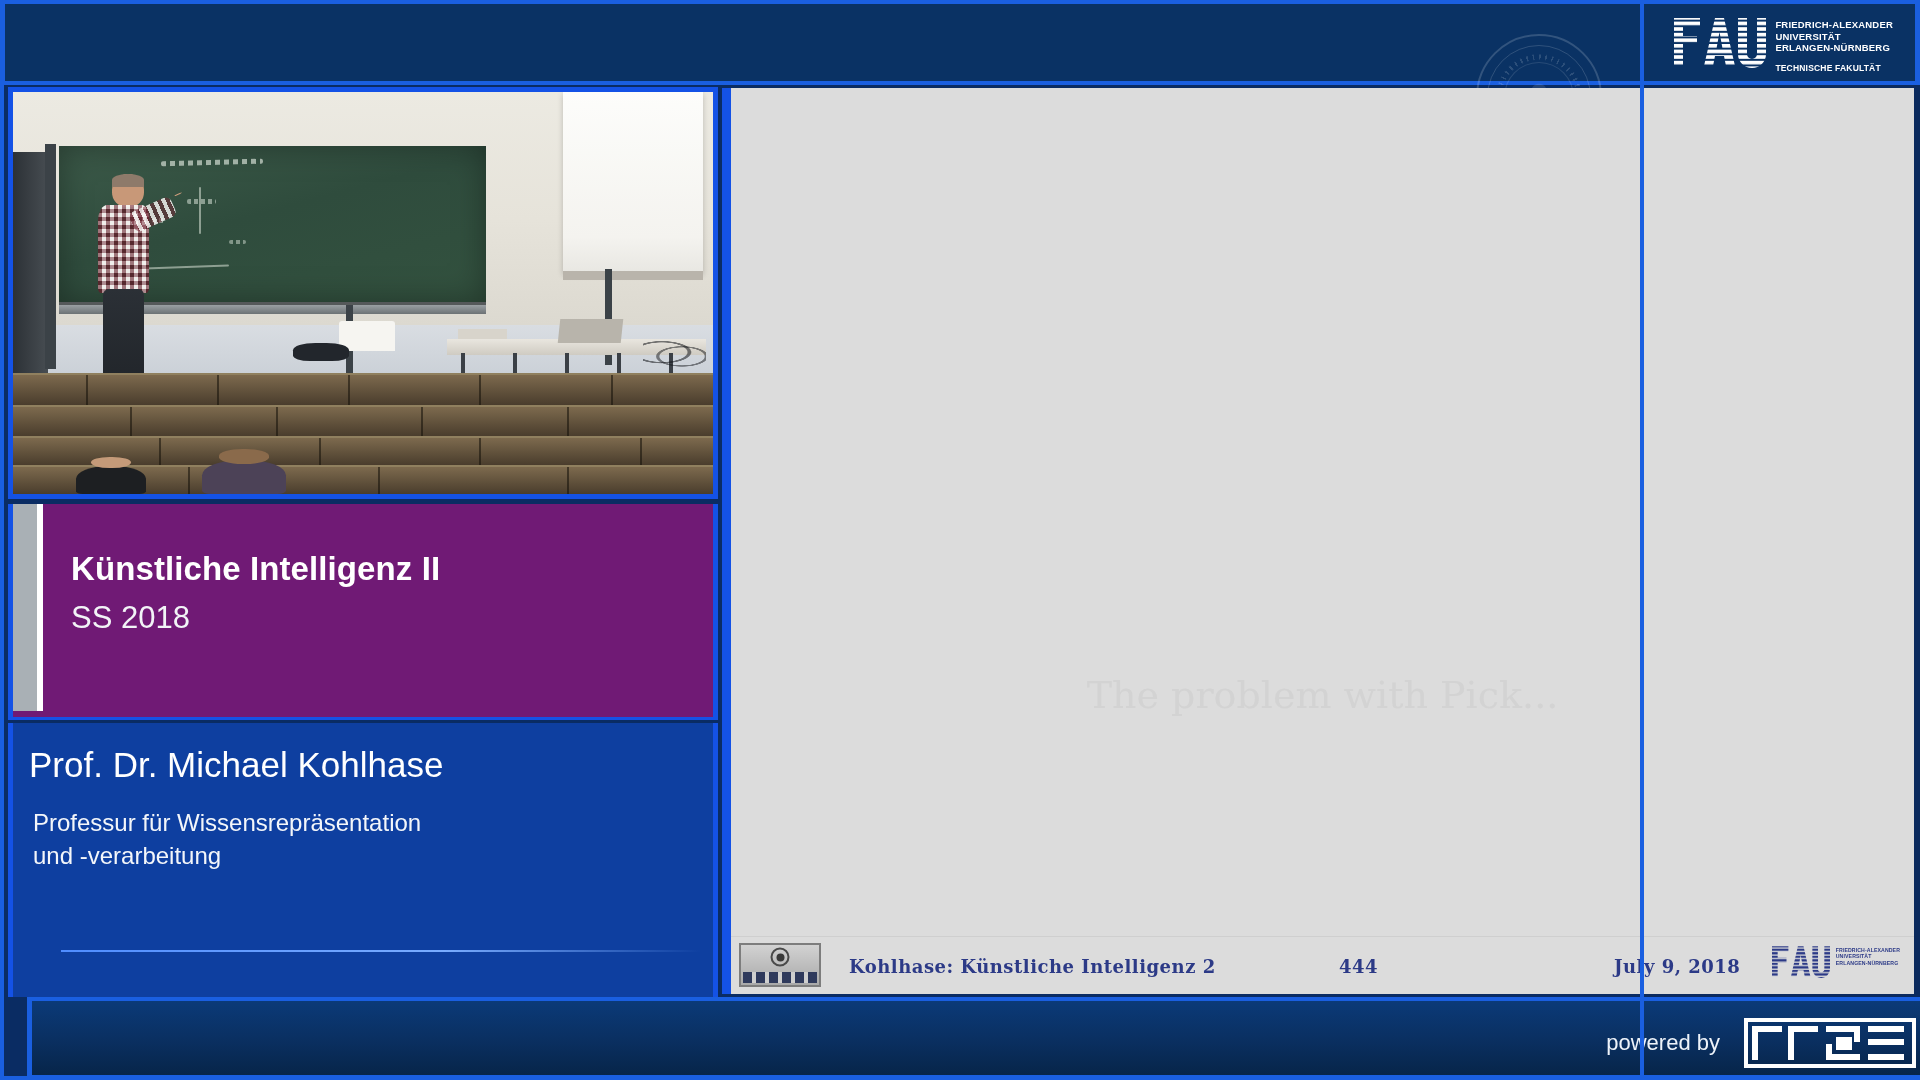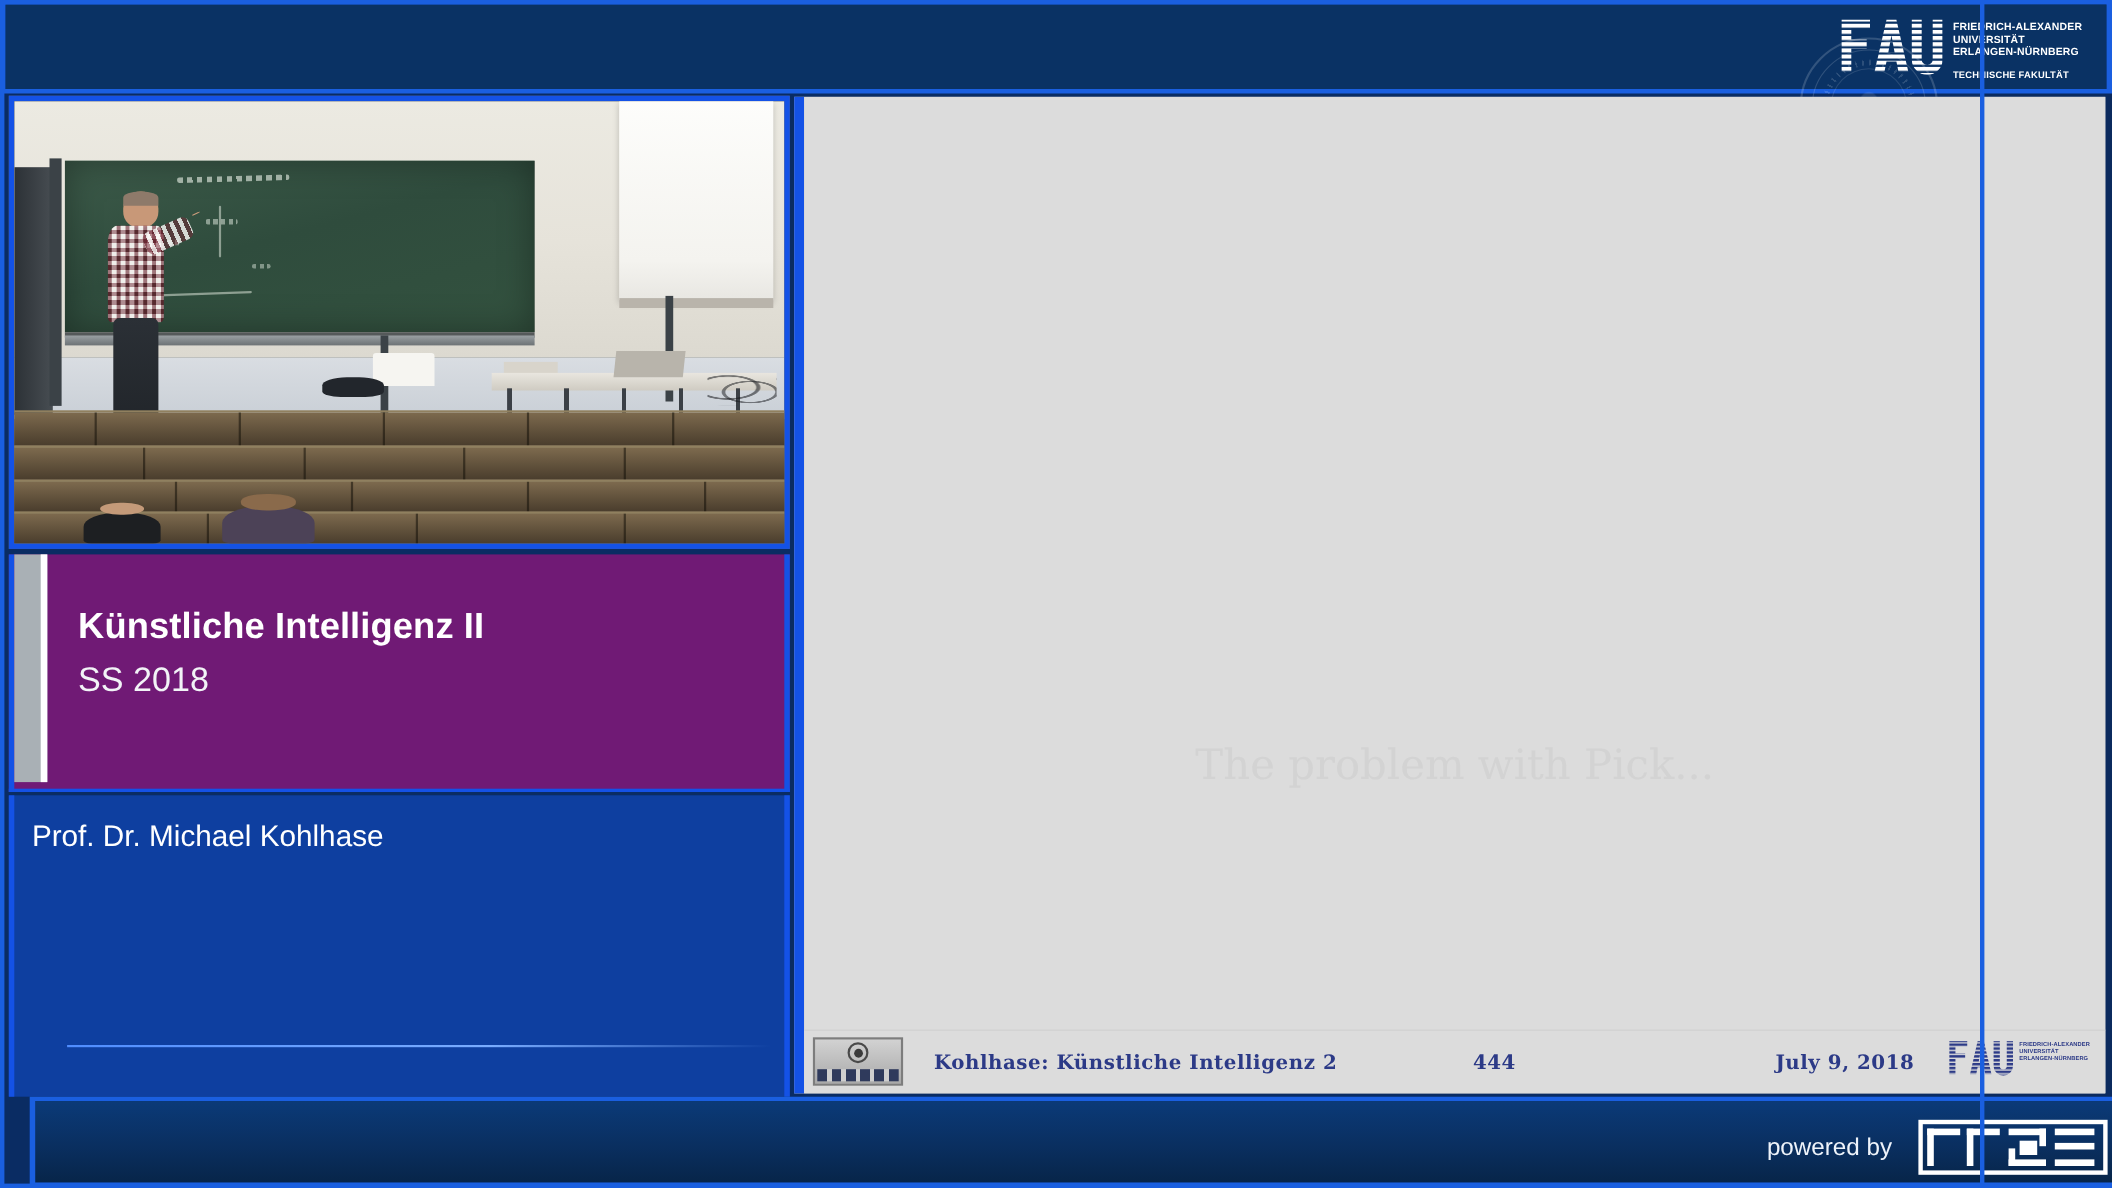--- a/index.html
+++ b/index.html
@@ -3,21 +3,21 @@
 <meta charset="utf-8">
 <style>
   * { margin:0; padding:0; box-sizing:border-box; }
   html,body {
     width:1920px; height:1080px; overflow:hidden;
     background:#0b2a5e;
     font-family:"Liberation Sans", sans-serif;
   }
 
   #stage {
-    position:relative; width:1804px; height:1080px;
+    position:relative; width:1644px; height:1080px;
     background:#0a2c63;
   }
 
   
   .header {
     position:absolute; left:0; top:0; width:1920px; height:85px;
     background:linear-gradient(180deg,#0b3a73 0%, #053a73 40%, #04315f 100%);
     border-top:4px solid #1a5fe0;
     border-bottom:4px solid #1a5fe0;
     border-left:5px solid #1a5fe0;
@@ -210,21 +210,21 @@
   }
 
   
   .presblk {
     position:absolute; left:8px; top:638px; width:710px; height:274px;
     background:#0e3fa0;
     border-left:5px solid #1452e6; border-right:5px solid #1452e6;
   }
   .pres-name {
     position:absolute; left:16px; top:22px;
-    font-size:27px; color:#ffffff; font-weight:normal;
+    font-size:35px; color:#ffffff; font-weight:normal;
   }
   .pres-dept {
     position:absolute; left:20px; top:84px; width:650px;
     font-size:24px; color:#f3f6fa; line-height:1.36;
   }
   .pres-sep {
     position:absolute; left:48px; bottom:45px; width:640px; height:2px;
     background:linear-gradient(90deg,#4f8dff 0%, #79acff 60%, rgba(121,172,255,0) 100%);
   }
 
@@ -429,20 +429,24 @@
     </div>
 
     <div class="infoblk">
       <div class="graybar"></div>
       <div class="course-title">Künstliche Intelligenz II</div>
       <div class="course-term">SS 2018</div>
     </div>
 
     <div class="presblk">
       <div class="pres-name">Prof. Dr. Michael Kohlhase</div>
+      <div class="pres-dept">
+        <span>Professur für Wissensrepräsentation</span><br>
+        <span>und -verarbeitung</span>
+      </div>
       <div class="pres-sep"></div>
     </div>
   </div>
 
   <div class="slide">
     <div class="slide-canvas">
 
 
       <div class="ghost">The problem with Pick...</div>
       <div class="ghost g2"></div>

